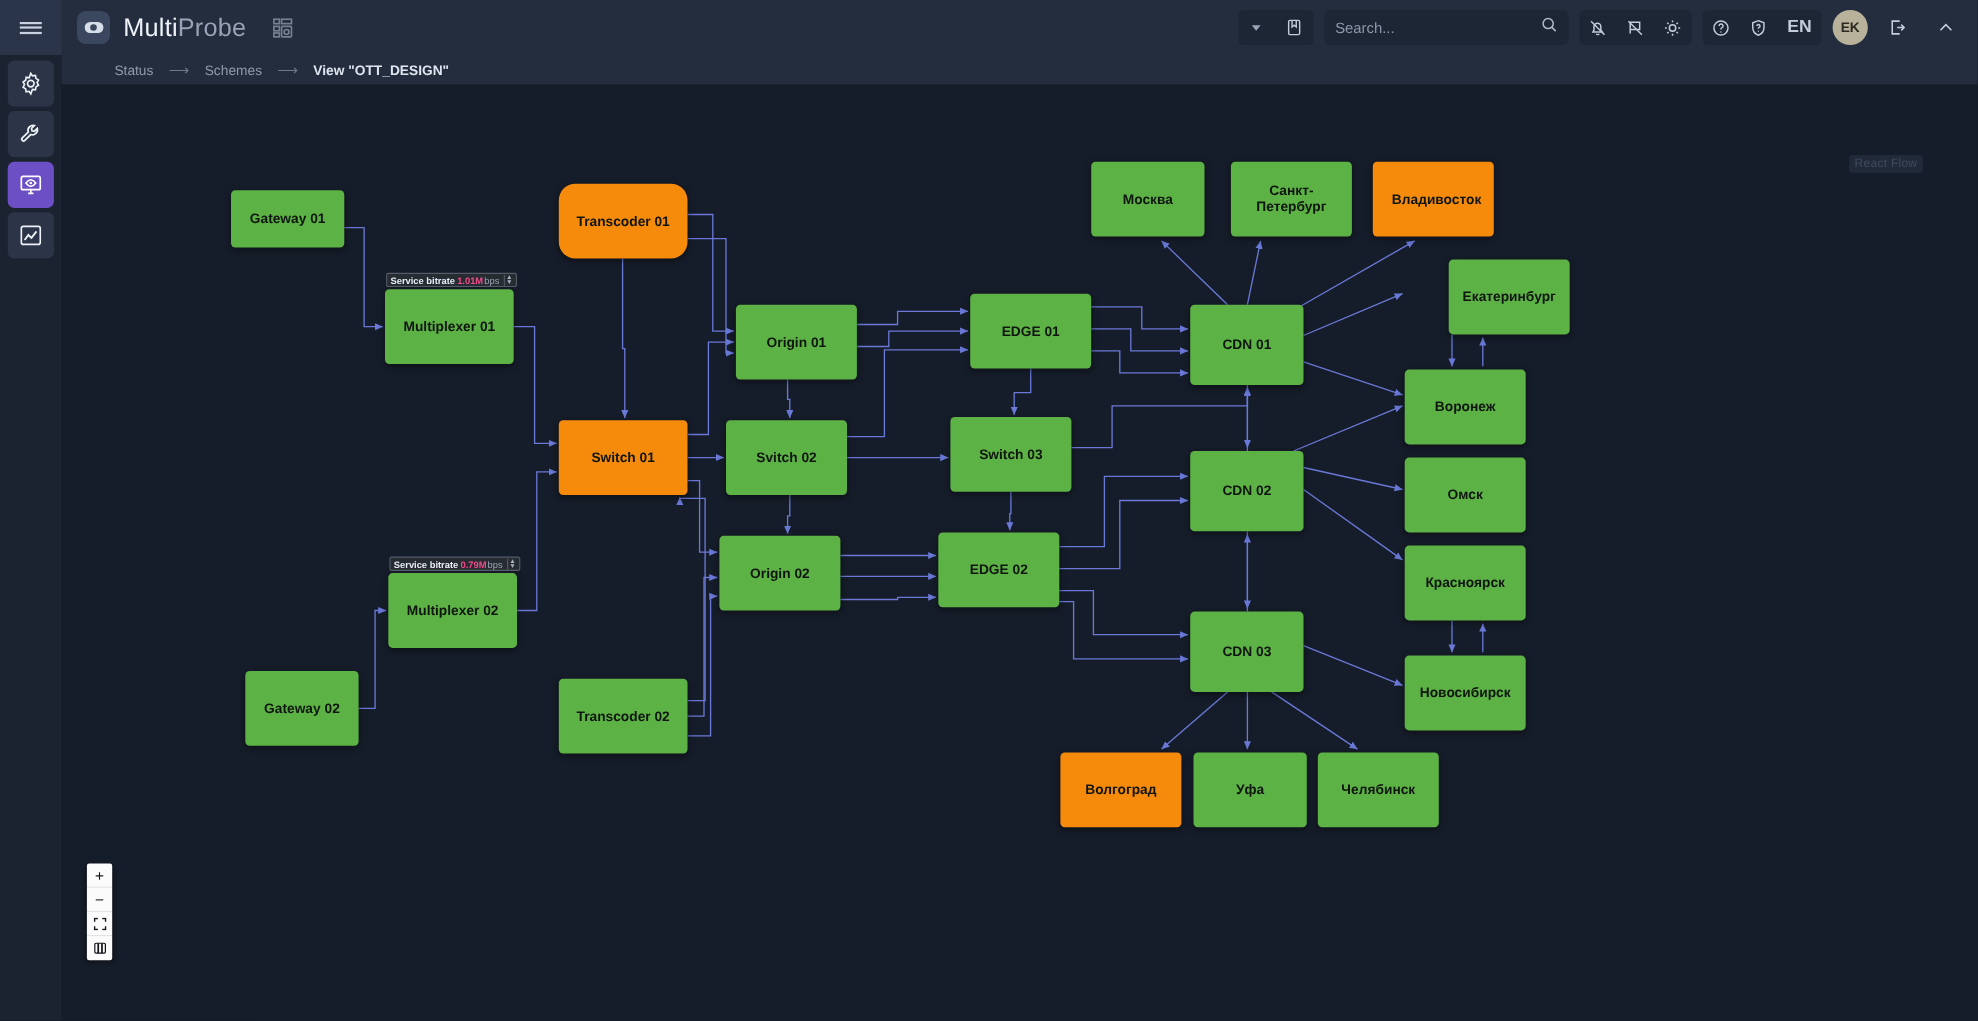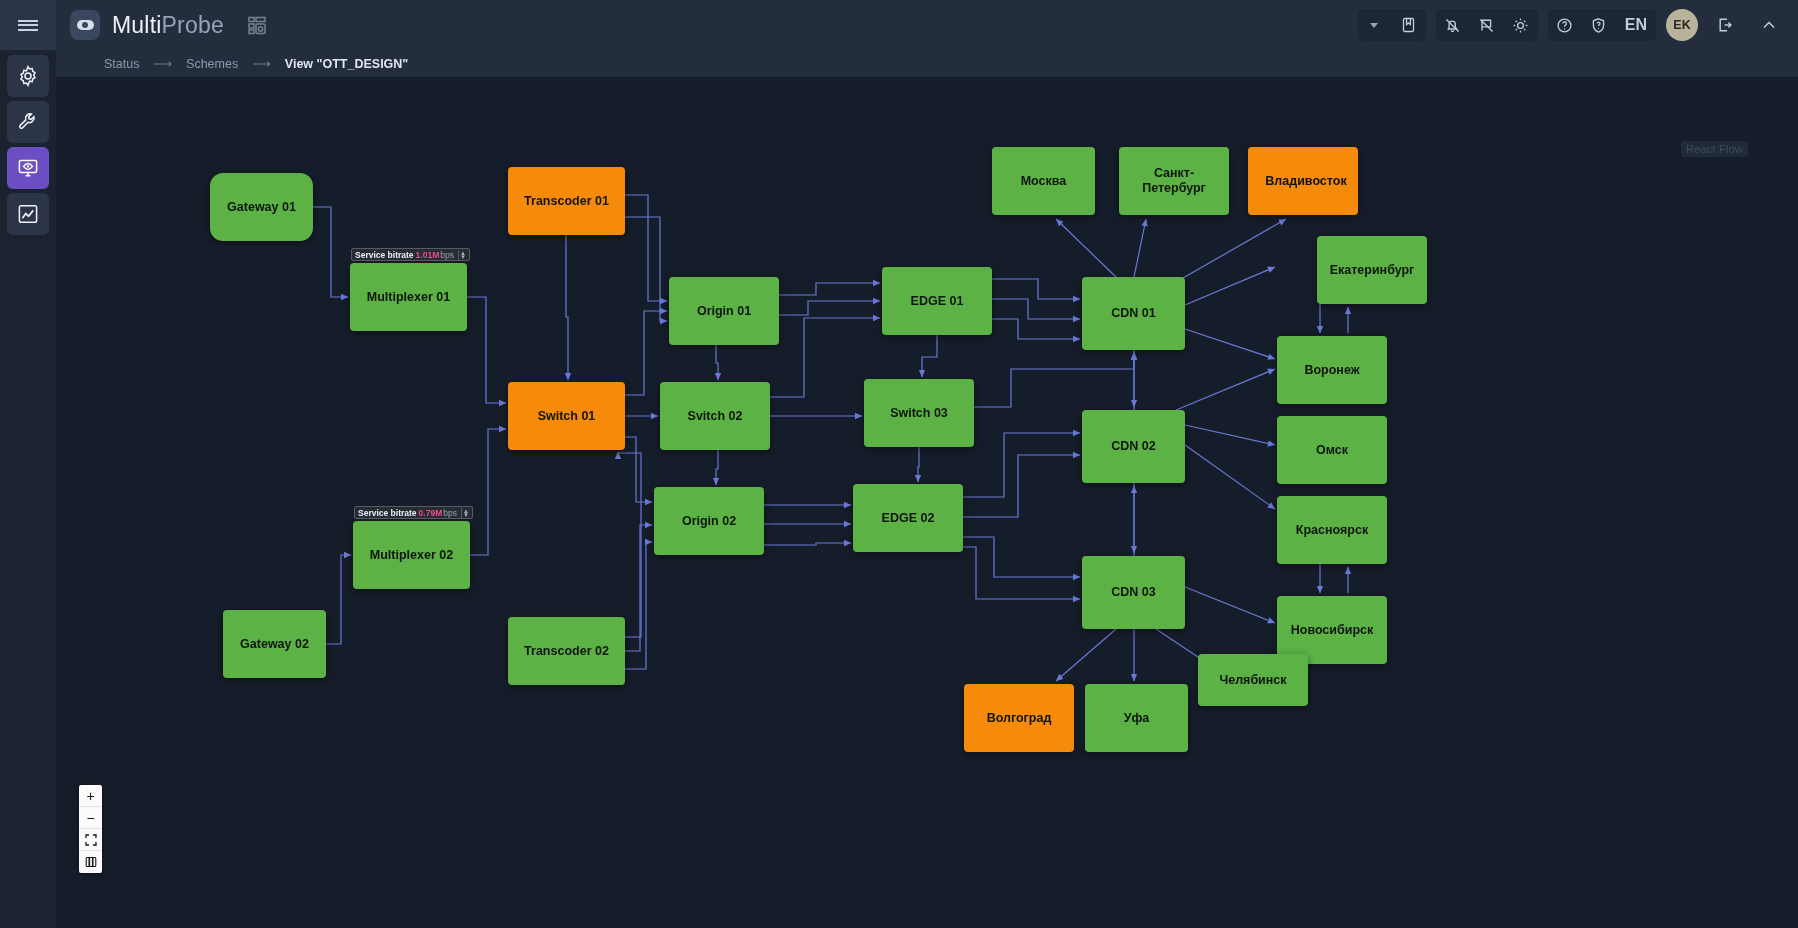--- a/index.html
+++ b/index.html
@@ -176,20 +176,29 @@
             <i class="caret"></i>
           </div>
         <div class="tb-btn">
           <svg width="15" height="16" viewBox="0 0 15 16" fill="none" stroke="#c3ccda" stroke-width="1.3">
             <rect x="2.5" y="1.5" width="10" height="13" rx="1.3"></rect>
             <path d="M5.6 1.5v6l1.9-1.6 1.9 1.6v-6"></path>
           </svg>
         </div>
       </div>
 
+      <div class="searchbox">
+        <input type="text" placeholder="Search..." style="">
+        <span>
+          <svg width="15" height="15" viewBox="0 0 15 15" fill="none" stroke="#aeb9c9" stroke-width="1.4">
+            <circle cx="6.4" cy="6.4" r="4.6"></circle>
+              <path d="M9.9 9.9l3.4 3.4"></path>
+          </svg>
+        </span>
+      </div>
 
       <div class="tb-group">
         <div class="tb-btn">
           <svg width="17" height="17" viewBox="0 0 17 17" fill="none" stroke="#c3ccda" stroke-width="1.35">
             <path d="M4.2 12h8.4l-1.3-1.8V7.2a3.1 3.1 0 0 0-6.2 0v3L4.2 12z"></path>
             <path d="M7.2 13.6a1.4 1.4 0 0 0 2.6 0"></path>
             <path d="M2.4 2.4l12.2 12.2"></path>
           </svg>
         </div>
         <div class="tb-btn">
@@ -379,21 +388,21 @@
         <path d="M1100,552 L1178,604"></path>
 
         <path d="M1264,227 V256"></path>
         <path d="M1292,256 V230"></path>
         <path d="M1264,487 V516"></path>
         <path d="M1292,516 V490"></path>
       </g>
     </svg>
 
     <div id="nodes-layer">
-        <div class="node green" style="left: 154px; top: 96px; width: 103px; height: 68px; border-radius: 13px;">
+        <div class="node green" style="left: 154px; top: 96px; width: 103px; height: 52px;">
           <span>Gateway 01</span>
         </div>
         <div class="bitrate" style="left: 295px; top: 171px;">
           <span class="lbl">Service bitrate</span>
           <span class="val">1.01M</span>
           <span class="unit">bps</span>
           <span class="spin">▲<br>▼</span>
         </div>
         <div class="node green" style="left: 294px; top: 186px; width: 117px; height: 68px;">
           <span>Multiplexer 01</span>
@@ -403,21 +412,21 @@
         </div>
         <div class="bitrate" style="left: 298px; top: 429px;">
           <span class="lbl">Service bitrate</span>
           <span class="val">0.79M</span>
           <span class="unit">bps</span>
           <span class="spin">▲<br>▼</span>
         </div>
         <div class="node green" style="left: 297px; top: 444px; width: 117px; height: 68px;">
           <span>Multiplexer 02</span>
         </div>
-        <div class="node orange" style="left: 452px; top: 90px; width: 117px; height: 68px;">
+        <div class="node orange" style="left: 452px; top: 90px; width: 117px; height: 68px; border-radius: 15px;">
           <span>Transcoder 01</span>
         </div>
         <div class="node green" style="left: 452px; top: 540px; width: 117px; height: 68px;">
           <span>Transcoder 02</span>
         </div>
         <div class="node orange" style="left: 452px; top: 305px; width: 117px; height: 68px;">
           <span>Switch 01</span>
         </div>
         <div class="node green" style="left: 613px; top: 200px; width: 110px; height: 68px;">
           <span>Origin 01</span>
@@ -469,21 +478,21 @@
         </div>
         <div class="node green" style="left: 1221px; top: 519px; width: 110px; height: 68px;">
           <span>Новосибирск</span>
         </div>
         <div class="node orange" style="left: 908px; top: 607px; width: 110px; height: 68px;">
           <span>Волгоград</span>
         </div>
         <div class="node green" style="left: 1029px; top: 607px; width: 103px; height: 68px;">
           <span>Уфа</span>
         </div>
-        <div class="node green" style="left: 1142px; top: 577px; width: 110px; height: 52px;">
+        <div class="node green" style="left: 1142px; top: 607px; width: 110px; height: 68px;">
           <span>Челябинск</span>
         </div>
       </div>
 
     <div class="zoomctl">
       <div>+</div>
       <div>−</div>
       <div>
         <svg width="12" height="12" viewBox="0 0 12 12" fill="none" stroke="#15171c" stroke-width="1.3">
           <path d="M1 4V1h3M8 1h3v3M11 8v3H8M4 11H1V8"></path>

